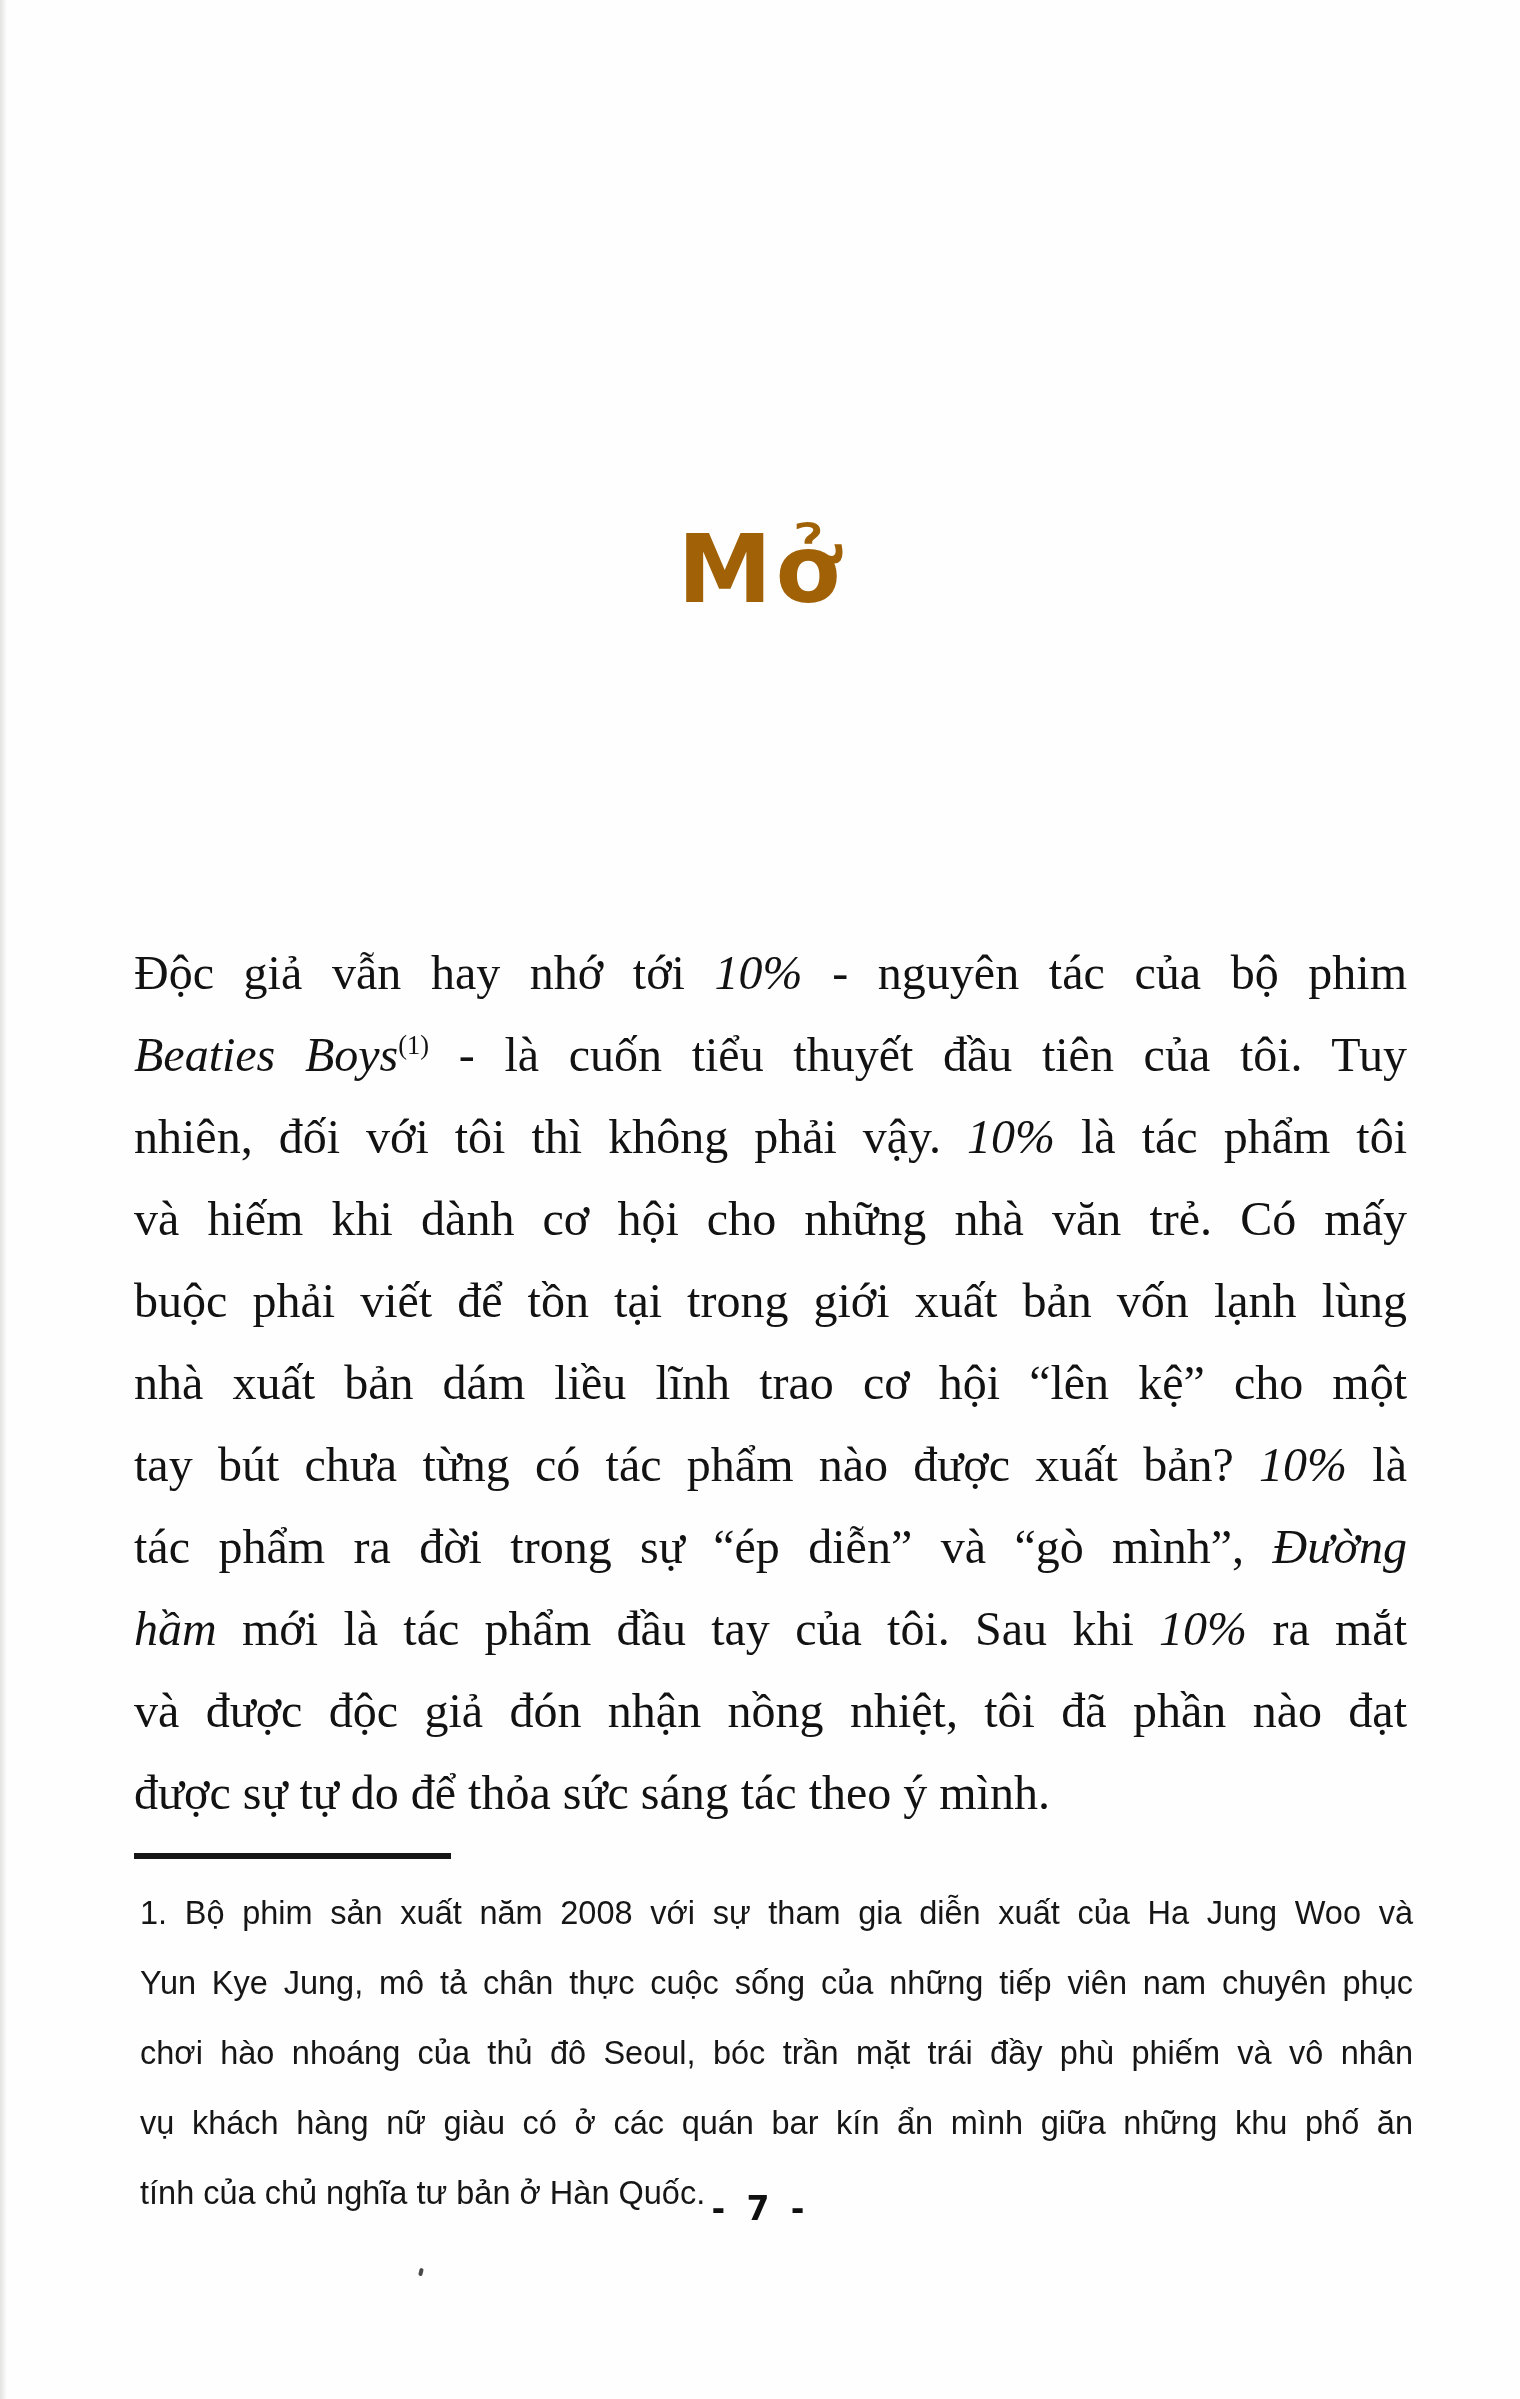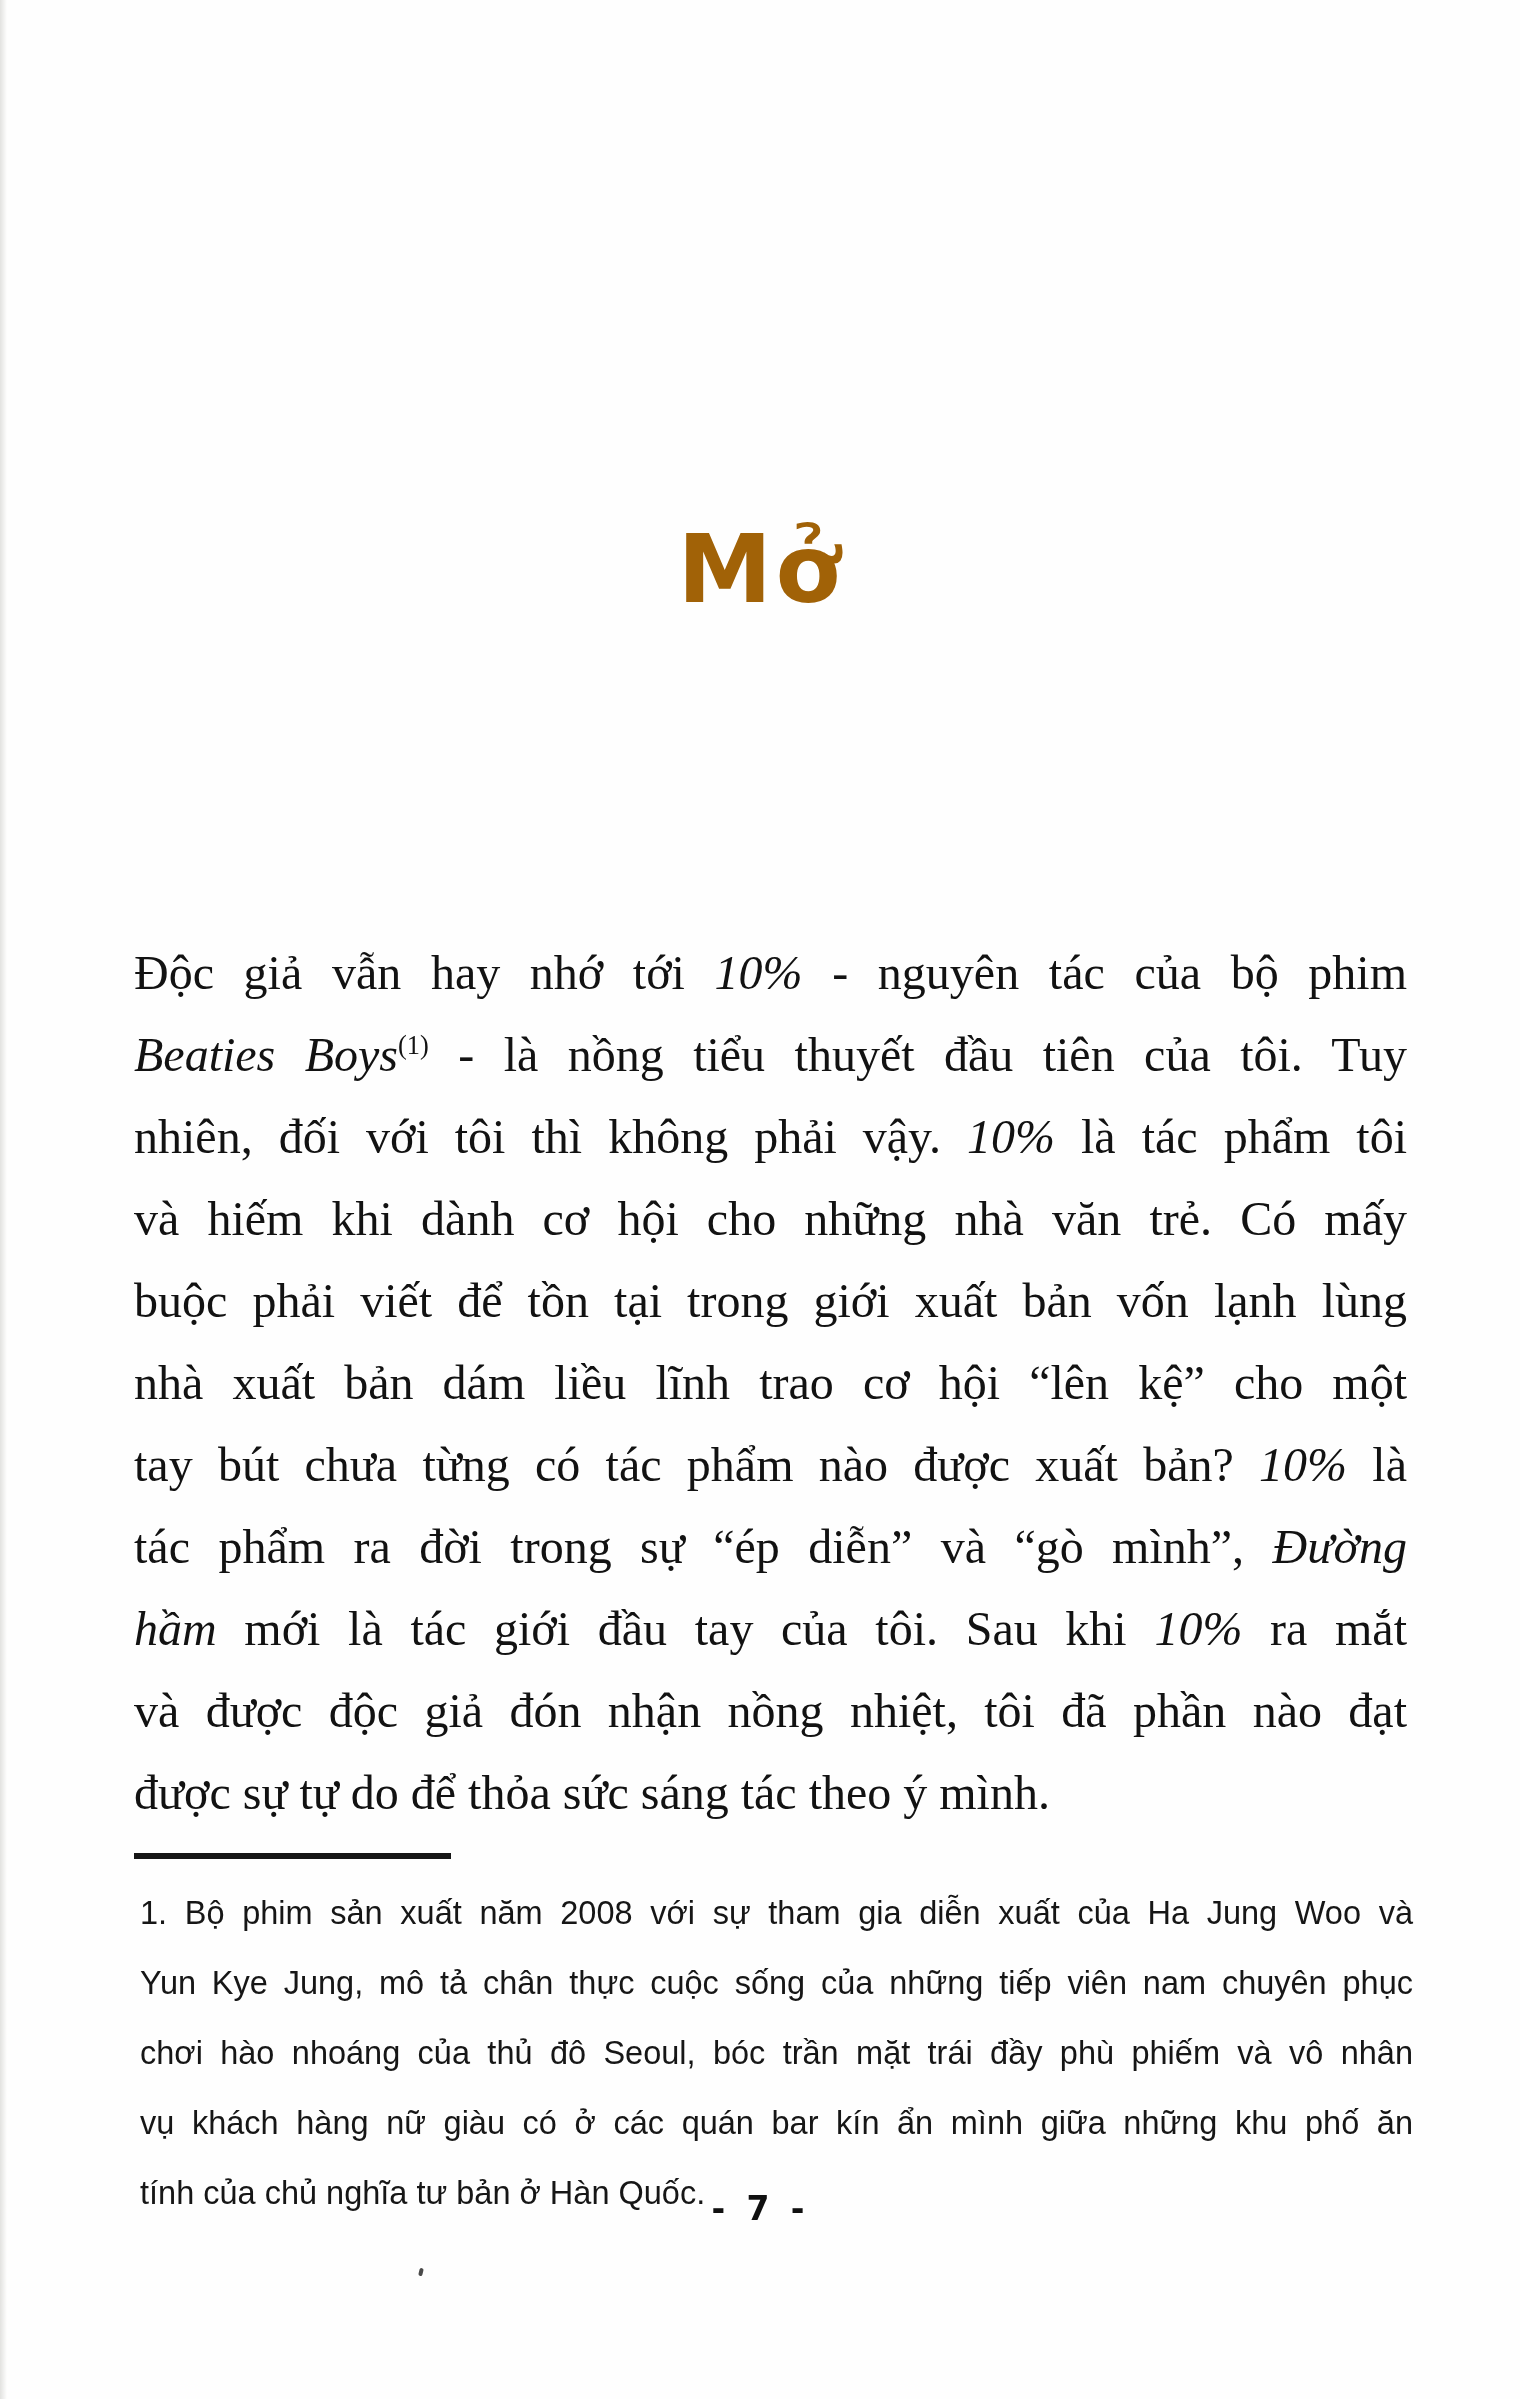--- a/index.html
+++ b/index.html
@@ -112,28 +112,28 @@
 </head>
 <body>
 
 <div class="page">
   <div class="scan-edge-left"></div>
 
   <div class="chapter-title">Mở</div>
 
   <div class="body-paragraph">
       <div class="body-line"><span>Độc giả vẫn hay nhớ tới </span><span class="it">10%</span><span> - nguyên tác của bộ phim</span></div>
-      <div class="body-line"><span class="it">Beaties Boys</span><span class="sup">(1)</span><span> - là nồng tiểu thuyết đầu tiên của tôi. Tuy</span></div>
+      <div class="body-line"><span class="it">Beaties Boys</span><span class="sup">(1)</span><span> - là cuốn tiểu thuyết đầu tiên của tôi. Tuy</span></div>
       <div class="body-line"><span>nhiên, đối với tôi thì không phải vậy. </span><span class="it">10%</span><span> là tác phẩm tôi</span></div>
       <div class="body-line"><span>và hiếm khi dành cơ hội cho những nhà văn trẻ. Có mấy</span></div>
       <div class="body-line"><span>buộc phải viết để tồn tại trong giới xuất bản vốn lạnh lùng</span></div>
       <div class="body-line"><span>nhà xuất bản dám liều lĩnh trao cơ hội “lên kệ” cho một</span></div>
       <div class="body-line"><span>tay bút chưa từng có tác phẩm nào được xuất bản? </span><span class="it">10%</span><span> là</span></div>
       <div class="body-line"><span>tác phẩm ra đời trong sự “ép diễn” và “gò mình”, </span><span class="it">Đường</span></div>
-      <div class="body-line"><span class="it">hầm</span><span> mới là tác giới đầu tay của tôi. Sau khi </span><span class="it">10%</span><span> ra mắt</span></div>
+      <div class="body-line"><span class="it">hầm</span><span> mới là tác phẩm đầu tay của tôi. Sau khi </span><span class="it">10%</span><span> ra mắt</span></div>
       <div class="body-line"><span>và được độc giả đón nhận nồng nhiệt, tôi đã phần nào đạt</span></div>
       <div class="body-line last"><span>được sự tự do để thỏa sức sáng tác theo ý mình.</span></div>
     </div>
 
   <div class="footnote-rule"></div>
 
   <div class="footnote-block">
       <div class="footnote-line">1. Bộ phim sản xuất năm 2008 với sự tham gia diễn xuất của Ha Jung Woo và</div>
       <div class="footnote-line">Yun Kye Jung, mô tả chân thực cuộc sống của những tiếp viên nam chuyên phục</div>
       <div class="footnote-line">chơi hào nhoáng của thủ đô Seoul, bóc trần mặt trái đầy phù phiếm và vô nhân</div>

